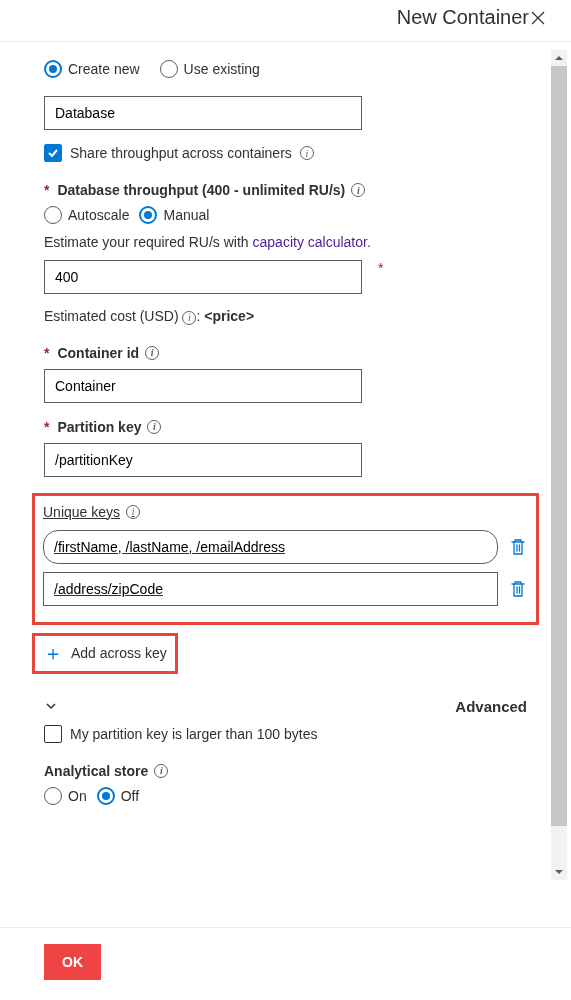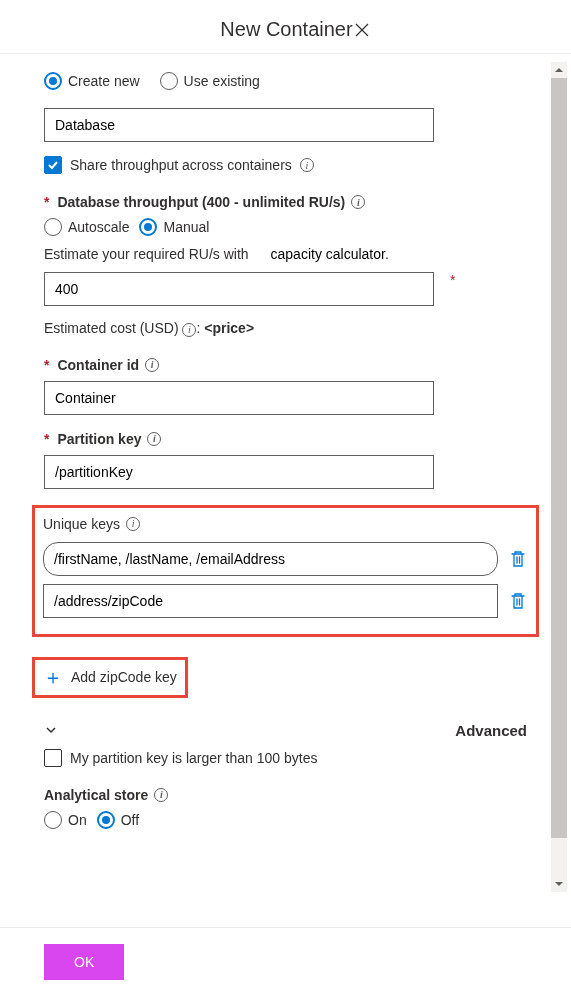--- a/index.html
+++ b/index.html
@@ -1,62 +1,62 @@
 <!DOCTYPE html>
 <html><head>
   <meta charset="utf-8">
   <style>
     * { box-sizing: border-box; margin: 0; padding: 0; }
     body { font-family: "Segoe UI", Arial, sans-serif; font-size: 14px; color: #323130; background: #fff; }
     .panel { width: 571px; height: 1000px; display: flex; flex-direction: column; position: relative; }
-    .header { display: flex; justify-content: center; align-items: center; padding: 18px 24px 12px 44px; }
+    .header { display: flex; justify-content: flex-end; align-items: center; padding: 6px 24px 12px 44px; }
     .title { font-size: 20px; font-weight: 400; }
     .close-x { width: 18px; height: 18px; cursor: pointer; display: flex; align-items: center; justify-content: center; }
     .divider { border-bottom: 1px solid #edebe9; }
     .scroll-wrap { flex: 1; position: relative; overflow: hidden; }
     .content { padding: 18px 44px 20px 44px; overflow-y: auto; height: 850px; }
     .scrollbar-track { position: absolute; right: 4px; top: 8px; width: 16px; height: 830px; background: #f3f2f1; }
     .scrollbar-arrow { width: 16px; height: 16px; display: flex; align-items: center; justify-content: center; position: absolute; left: 0; }
     .scrollbar-arrow.up { top: 0; }
     .scrollbar-arrow.down { bottom: 0; }
     .scrollbar-thumb { position: absolute; left: 0; top: 16px; width: 16px; height: 760px; background: #c8c6c4; }
     .row { display: flex; align-items: center; gap: 20px; margin-bottom: 10px; }
     .radio { display: inline-flex; align-items: center; gap: 6px; cursor: pointer; }
     .radio-circle { width: 18px; height: 18px; border: 1px solid #605e5c; border-radius: 50%; display: inline-flex; align-items: center; justify-content: center; }
     .radio.selected .radio-circle { border: 2px solid #0078d4; }
     .radio.selected .radio-dot { width: 8px; height: 8px; background: #0078d4; border-radius: 50%; }
-    input[type=text].textbox { width: 390px; padding: 8px 10px; border: 1px solid #605e5c; font-size: 14px; font-family: inherit; }
+    input[type=text].textbox { width: 318px; padding: 8px 10px; border: 1px solid #605e5c; font-size: 14px; font-family: inherit; }
     .mb-12 { margin-top: 8px; margin-bottom: 14px; }
     .checkbox-row { display: flex; align-items: center; gap: 8px; margin-bottom: 20px; }
     .checkbox { width: 18px; height: 18px; border: 1px solid #0078d4; background: #0078d4; display: inline-flex; align-items: center; justify-content: center; cursor: pointer; border-radius: 2px; }
     .checkbox.empty { background: #fff; border-color: #323130; }
     .info-icon { width: 14px; height: 14px; border: 1px solid #605e5c; border-radius: 50%; display: inline-flex; align-items: center; justify-content: center; font-size: 10px; color: #605e5c; font-style: italic; font-family: Georgia, serif; cursor: pointer; flex-shrink: 0; }
     .label { display: flex; align-items: center; gap: 6px; margin-bottom: 8px; font-weight: 600; }
     .req { color: #a4262c; margin-right: 2px; }
     .subrow { display: flex; align-items: center; gap: 10px; margin-bottom: 10px; }
     .estimate-line { margin-bottom: 10px; }
-    .link { color: #000000; text-decoration: none; cursor: pointer; margin-left: 18px; }
+    .link { color: #4c1d95; text-decoration: none; cursor: pointer; }
     .input-with-req { display: flex; align-items: flex-start; gap: 14px; margin-bottom: 14px; }
     .input-with-req .req-after { color: #a4262c; margin-left: 2px; }
     .est-cost { margin-bottom: 20px; }
     .est-cost b { font-weight: 600; }
     .section { margin-bottom: 16px; }
-    .highlight-box { border: 3px solid #e8463a; padding: 8px; margin: 0 -12px 20px -12px; }
+    .highlight-box { border: 3px solid #e8463a; padding: 8px; margin: 0 -12px 8px -12px; text-decoration: underline; }
     .label-nobold { display: flex; align-items: center; gap: 6px; margin-bottom: 10px; font-weight: 400; }
     .unique-row { display: flex; align-items: center; gap: 10px; margin-bottom: 8px; }
     .unique-row input { flex: 1; }
     .trash-btn { width: 20px; height: 20px; cursor: pointer; display: flex; align-items: center; justify-content: center; color: #0078d4; }
     .add-unique-wrap { display: inline-block; border: 3px solid #e8463a; padding: 4px 8px; margin-left: -12px; }
     .add-unique { display: inline-flex; align-items: center; gap: 8px; cursor: pointer; }
     .plus-icon { font-size: 20px; color: #0078d4; font-weight: 300; }
     .advanced-row { display: flex; align-items: center; gap: 10px; margin: 24px 0 10px 0; cursor: pointer; justify-content: space-between; }
     .chevron { transform: rotate(0deg); }
     .advanced-title { font-weight: 600; font-size: 15px; }
     .footer { padding: 16px 44px 20px 44px; border-top: 1px solid #edebe9; }
-    .ok-btn { background: #d946ef; color: #fff; border: none; padding: 10px 30px; font-size: 14px; font-weight: 400; cursor: pointer; }
+    .ok-btn { background: #ef4444; color: #fff; border: none; padding: 10px 18px; font-size: 14px; font-weight: 700; cursor: pointer; }
   </style>
 </head>
 <body>
 
 <div class="panel">
 
   <div class="header">
     <div class="title">New Container</div>
     <div class="close-x">
       <svg width="16" height="16" viewBox="0 0 16 16">
@@ -158,21 +158,21 @@
             <svg width="16" height="18" viewBox="0 0 16 18">
                 <path d="M2 4 h12 M5 4 V2 h6 v2 M4 4 v12 h8 V4 M7 7 v6 M9.5 7 v6" stroke="#0078d4" stroke-width="1.3" fill="none" stroke-linecap="round"></path>
               </svg>
           </span>
         </div>
       </div>
 
       <div class="add-unique-wrap">
         <div class="add-unique">
           <span class="plus-icon">＋</span>
-          <span>Add zipCode key</span>
+          <span>Add across key</span>
         </div>
       </div>
 
       <div class="advanced-row">
         <svg class="chevron" width="14" height="14" viewBox="0 0 14 14">
             <path d="M3 5 L7 9 L11 5" stroke="#323130" stroke-width="1.5" fill="none"></path>
           </svg>
         <span class="advanced-title">Advanced</span>
       </div>
       <div class="checkbox-row">

